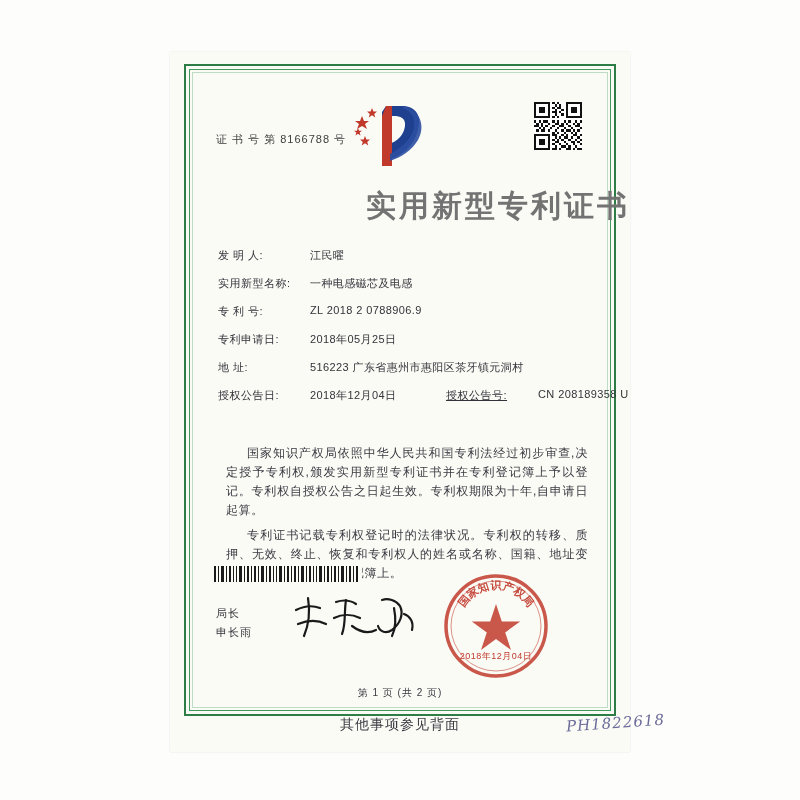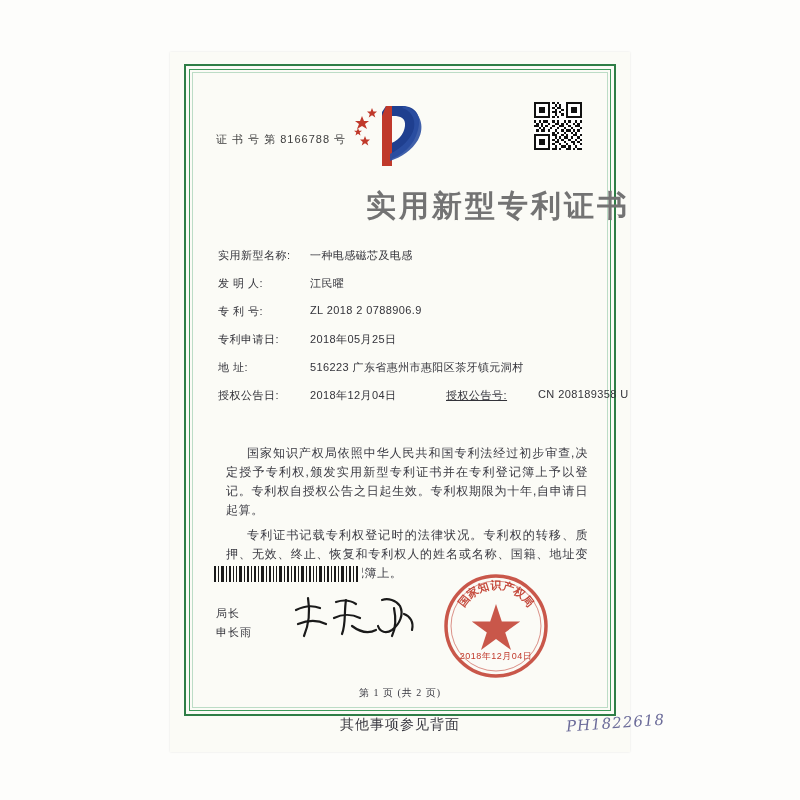--- a/index.html
+++ b/index.html
@@ -215,21 +215,20 @@
   
   .page-no {
     position: absolute;
     left: 0;
     right: 0;
     top: 634px;
     text-align: center;
     font-size: 10px;
     color: #3a3a42;
     letter-spacing: 1px;
-    font-family: Liberation Serif, serif;
   }
   .backside-note {
     position: absolute;
     left: 0;
     right: 0;
     top: 664px;
     text-align: center;
     font-size: 14px;
     color: #3a3a42;
     letter-spacing: 1px;
@@ -385,26 +384,26 @@
         <rect x="14" y="20" width="2" height="1"></rect>
           <rect x="17" y="20" width="1" height="1"></rect>
         <rect x="19" y="20" width="2" height="1"></rect>
       </g>
     </svg>
 
     <div class="title">实用新型专利证书</div>
 
     <div class="fields">
       <div class="field-row">
+        <span class="field-label">发 明 人:</span>
+        <span class="field-value">江民曜</span>
+      </div>
+      <div class="field-row">
         <span class="field-label">实用新型名称:</span>
         <span class="field-value">一种电感磁芯及电感</span>
-      </div>
-      <div class="field-row">
-        <span class="field-label">发 明 人:</span>
-        <span class="field-value">江民曜</span>
       </div>
       <div class="field-row">
         <span class="field-label">专 利 号:</span>
         <span class="field-value">ZL 2018 2 0788906.9</span>
       </div>
       <div class="field-row">
         <span class="field-label">专利申请日:</span>
         <span class="field-value">2018年05月25日</span>
       </div>
       <div class="field-row">

